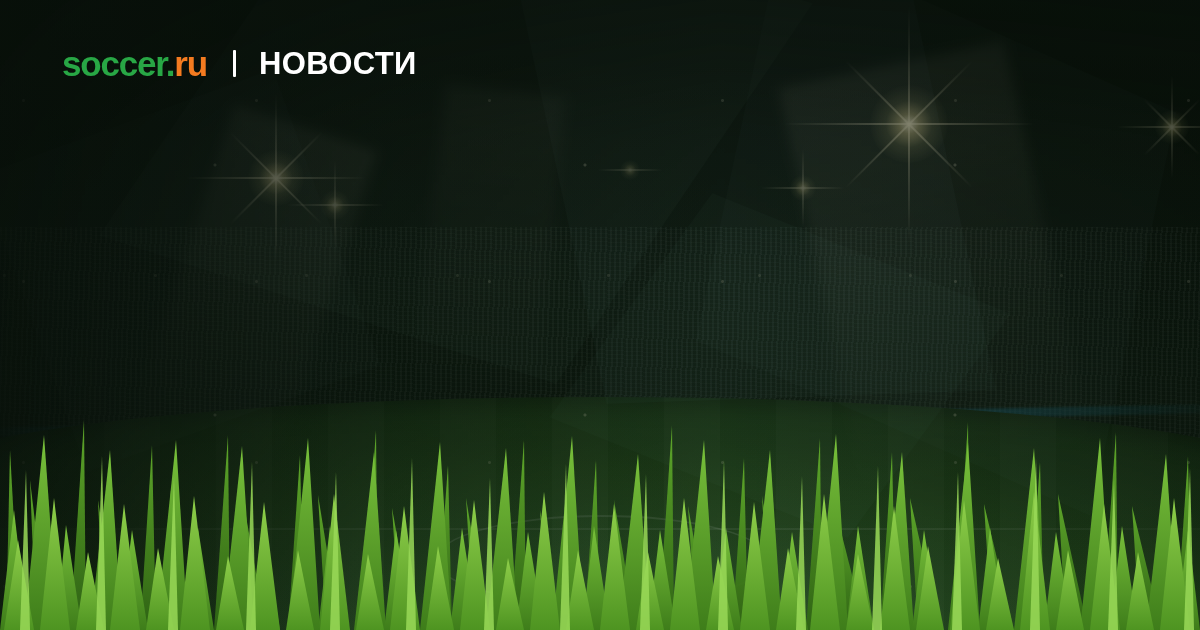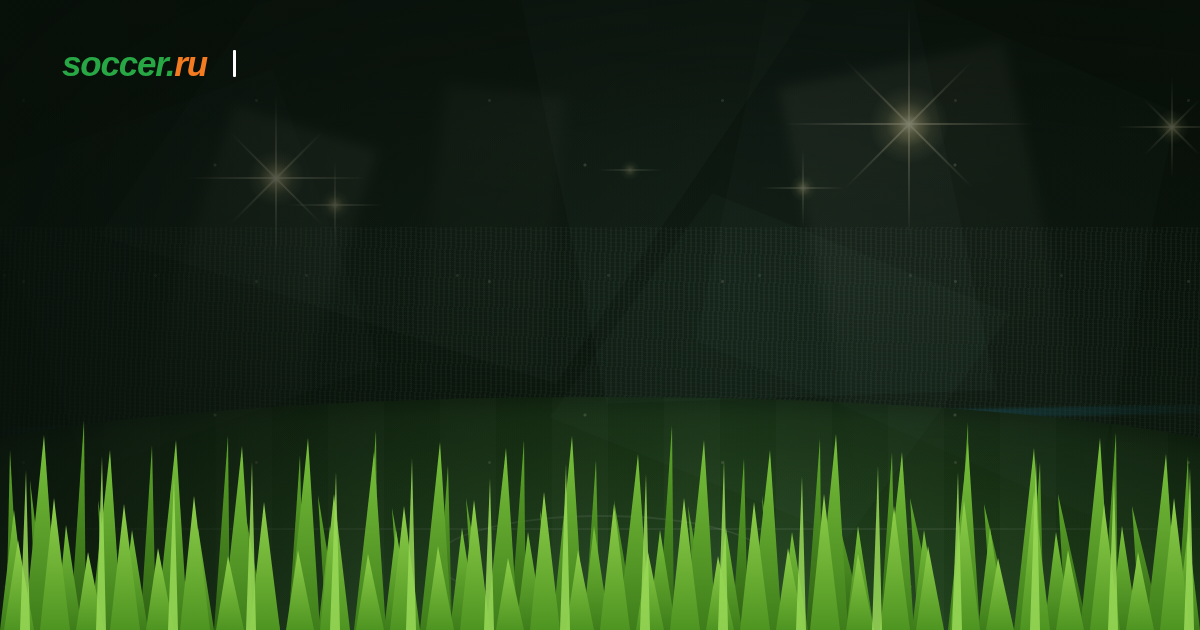--- a/index.html
+++ b/index.html
@@ -164,21 +164,20 @@
 
   
   .header {
     position: absolute;
     left: 62px;
     top: 46px;
     display: flex;
     align-items: center;
     gap: 4px;
     z-index: 6;
-    font-style: italic;
   }
   .logo {
     font-size: 35px;
     font-weight: bold;
     letter-spacing: -1.2px;
     line-height: 1;
     white-space: nowrap;
   }
   .logo .part-soccer { color: #28a745; }
   .logo .part-dot    { color: #28a745; }
@@ -429,16 +428,17 @@
           <path d="M1108 250 L1114 98 L1118 250 Z"></path>
             <path d="M1184 250 L1190 88 L1194 250 Z"></path>
         </g>
       </g>
     </svg>
   </div>
 
   <div class="header">
     <span class="logo"><span class="part-soccer">soccer</span><span class="part-dot">.</span><span class="part-ru">ru</span></span>
     <span class="sep"></span>
+    <span class="section-label">НОВОСТИ</span>
   </div>
 
 
 </div>
 
 </body></html>

